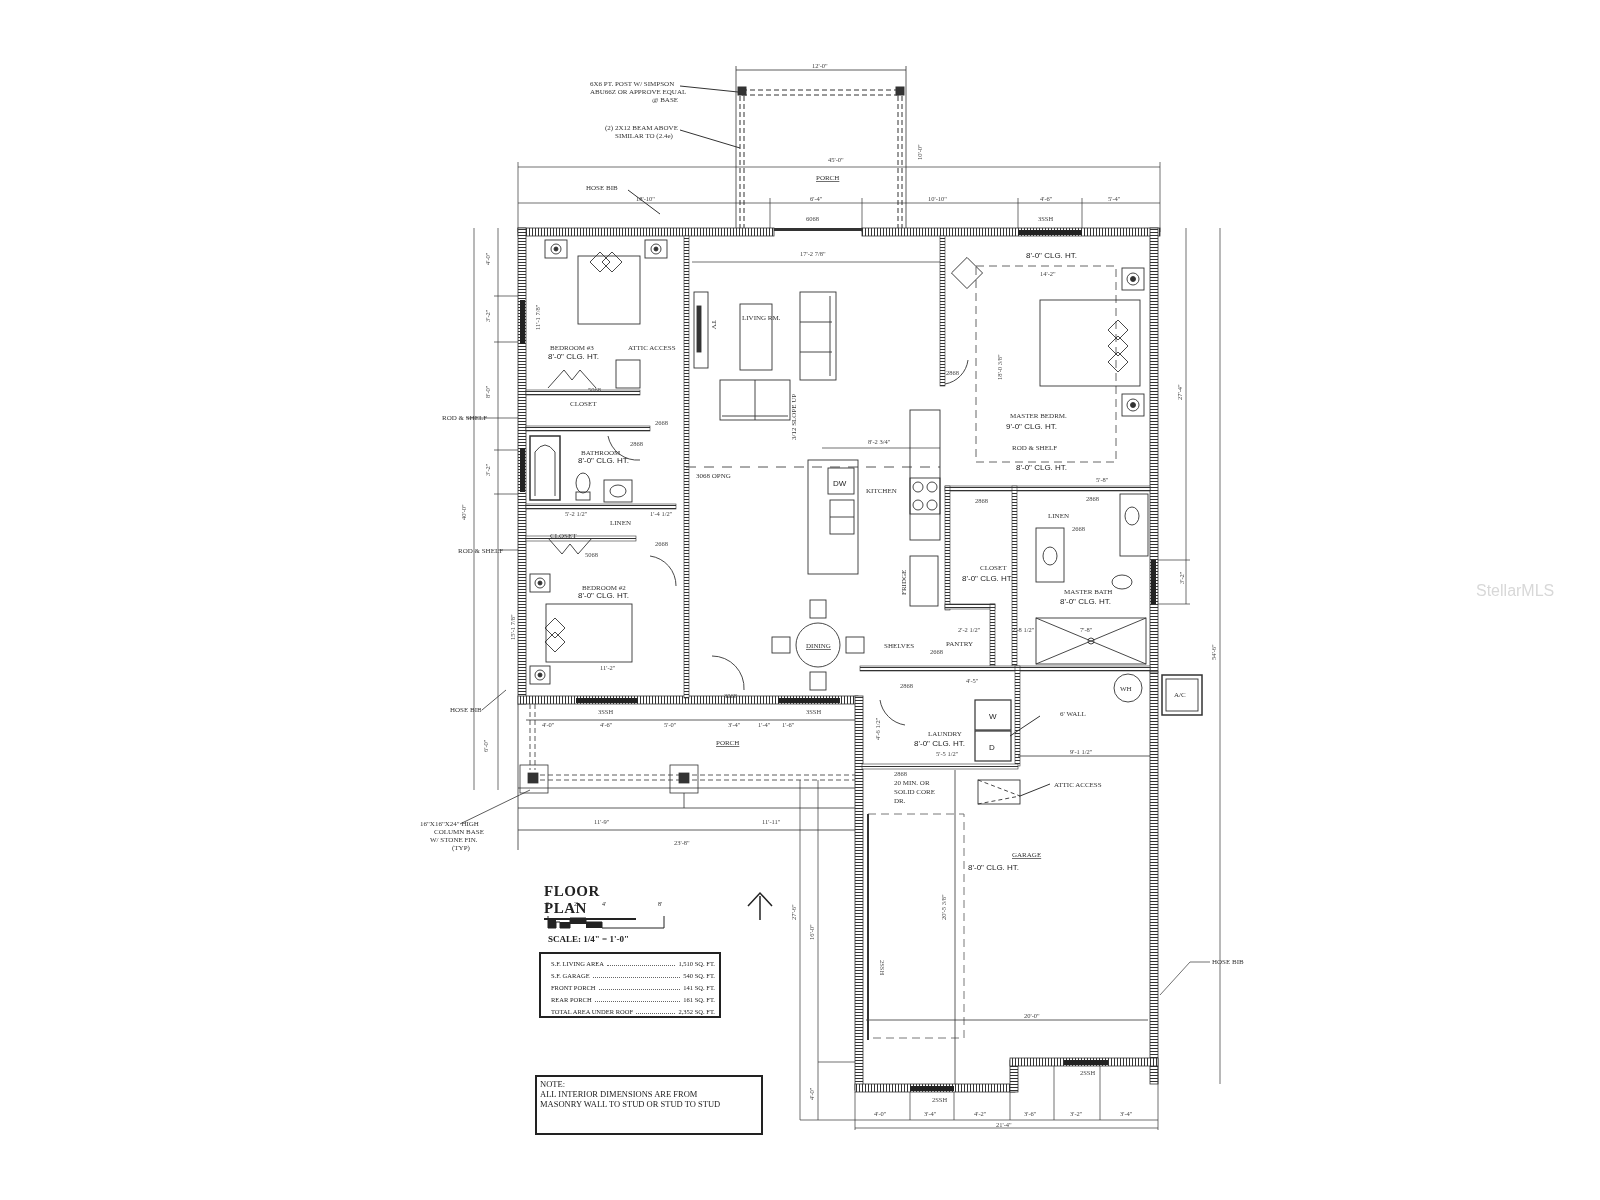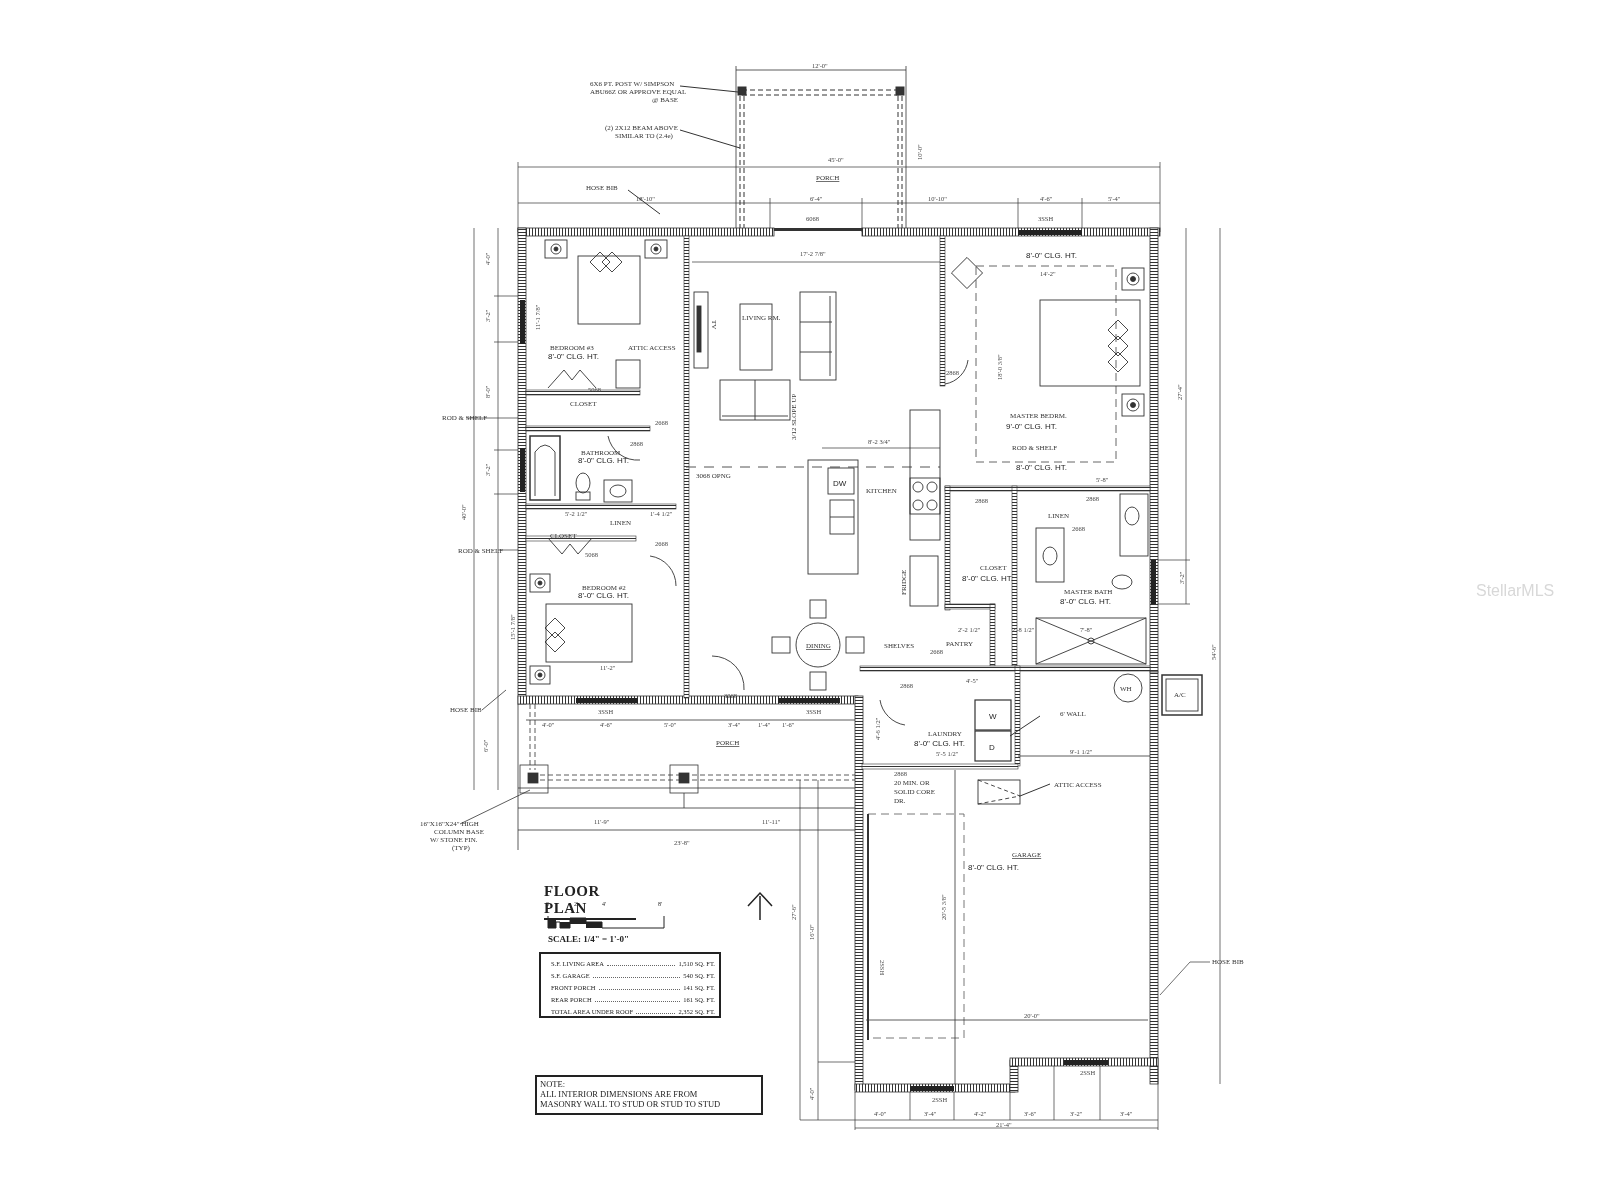--- a/index.html
+++ b/index.html
@@ -9,21 +9,21 @@
   .lbl-s{font-family:"Liberation Sans",sans-serif;font-size:8px;fill:#222;}
   .dim{font-family:"Liberation Serif",serif;font-size:6.5px;fill:#444;}
   .title{position:absolute;left:544px;top:883px;font-size:15px;font-weight:bold;letter-spacing:0.5px;border-bottom:2px solid #222;padding-bottom:1px;width:92px;}
   .scale-lbl{position:absolute;left:548px;top:934px;font-size:9px;font-weight:bold;}
   .scale-ticks{position:absolute;left:546px;top:901px;width:120px;font-size:6px;}
   .scale-ticks span{position:absolute;top:0;}
   .area-table{position:absolute;left:539px;top:952px;width:182px;height:66px;border:2px solid #222;box-sizing:border-box;padding:4px 4px 0 10px;font-size:6.5px;}
   .area-row{display:flex;justify-content:space-between;height:12px;line-height:12px;}
   .area-row .k{text-transform:uppercase;}
   .area-row .leader{flex:1;border-bottom:1px dotted #666;margin:0 3px 4px 3px;}
-  .note{position:absolute;left:535px;top:1075px;width:228px;height:40px;border:2px solid #222;box-sizing:border-box;padding:2px 3px;font-size:8.5px;line-height:10px;text-transform:uppercase;}
+  .note{position:absolute;left:535px;top:1075px;width:228px;height:60px;border:2px solid #222;box-sizing:border-box;padding:2px 3px;font-size:8.5px;line-height:10px;text-transform:uppercase;}
   .watermark{position:absolute;left:1476px;top:582px;font-family:"Liberation Sans",sans-serif;font-size:16px;color:#d8d8d8;}
 </style>
 </head>
 <body>
 
 <svg width="1600" height="1200" viewBox="0 0 1600 1200">
   <defs>
     <pattern id="hatch" width="3" height="3" patternUnits="userSpaceOnUse">
       <rect width="3" height="3" fill="#fff"></rect>
       <line x1="1.5" y1="0" x2="1.5" y2="3" stroke="#333" stroke-width="1"></line>

